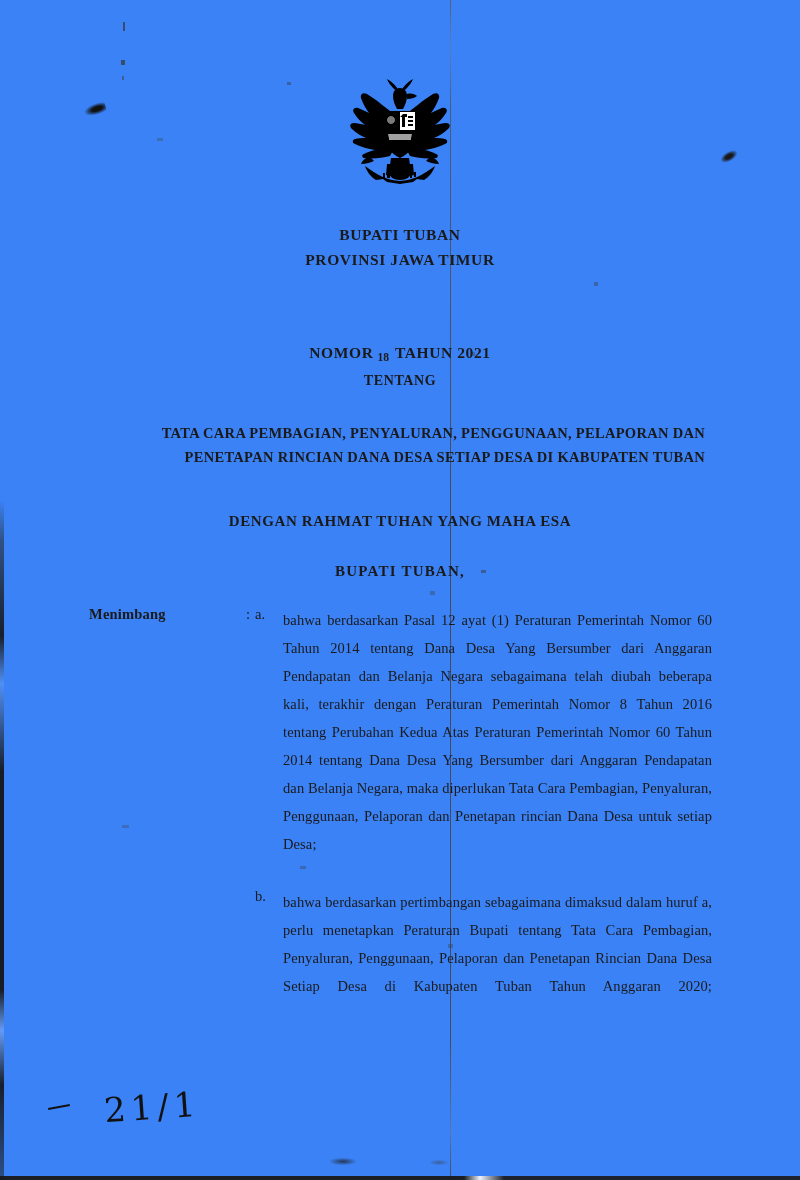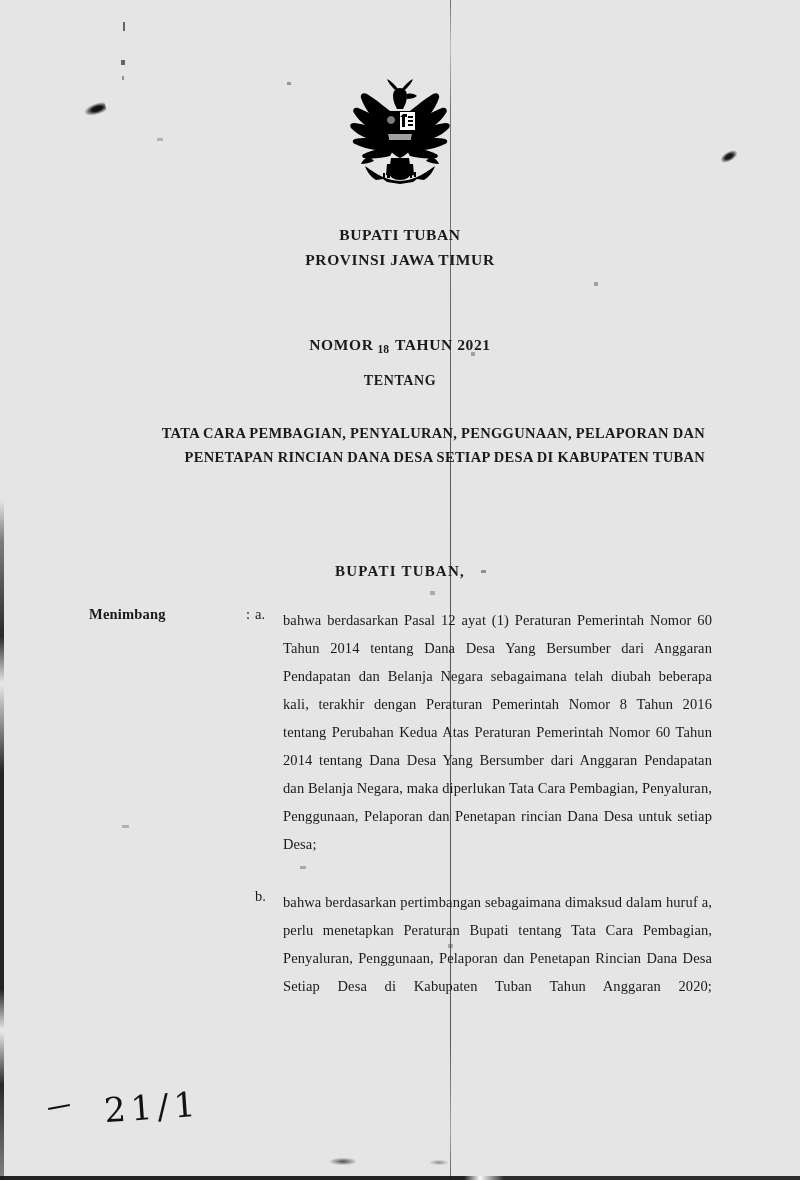--- a/index.html
+++ b/index.html
@@ -4,21 +4,21 @@
 <style>
   html, body {
     margin: 0;
     padding: 0;
     background: #ffffff;
   }
   .page {
     position: relative;
     width: 800px;
     height: 1180px;
-    background: #e5e5e5;
+    background: #3b82f6;
     overflow: hidden;
     font-family: "Liberation Serif", "DejaVu Serif", serif;
     color: #1a1a1a;
   }
 
   
   .crease {
     position: absolute;
     top: 0;
     left: 450px;
@@ -106,21 +106,21 @@
   .ctr {
     position: absolute;
     left: 0;
     width: 800px;
     text-align: center;
     letter-spacing: 0.6px;
   }
   .h-bupati  { top: 226px; font-size: 15.5px; font-weight: bold; }
   .h-prov    { top: 251px; font-size: 15.5px; font-weight: bold; }
   .h-perbup  { top: 299px; font-size: 15.5px; font-weight: bold; }
-  .h-nomor   { top: 336px; font-size: 15.5px; font-weight: bold; }
+  .h-nomor   { top: 344px; font-size: 15.5px; font-weight: bold; }
   .h-tentang { top: 373px; font-size: 14px;   font-weight: bold; }
   .h-dengan  { top: 513px; font-size: 15px;   font-weight: bold; }
   .h-bupati2 { top: 563px; font-size: 15px;   font-weight: bold; letter-spacing: 1.2px; text-align: center; }
 
   .nomor-val {
     font-size: 11.5px;
     font-weight: bold;
     vertical-align: -3px;
     padding: 0 6px 0 4px;
     letter-spacing: 0;
@@ -314,20 +314,21 @@
     <span>NOMOR</span><span class="nomor-val">18</span><span>TAHUN 2021</span>
   </div>
 
   <div class="ctr h-tentang">TENTANG</div>
 
   <div class="title-block">
     <div class="t1">TATA CARA PEMBAGIAN, PENYALURAN, PENGGUNAAN, PELAPORAN DAN</div>
     <div class="t2">PENETAPAN RINCIAN DANA DESA SETIAP DESA DI KABUPATEN TUBAN</div>
   </div>
 
+  <div class="ctr h-dengan">DENGAN RAHMAT TUHAN YANG MAHA ESA</div>
   <div class="ctr h-bupati2">BUPATI  TUBAN,</div>
 
   <div class="considerans">
     <div class="cons-label">Menimbang</div>
     <div class="cons-colon">:</div>
     <div class="cons-items">
 
       <div class="cons-item">
         <span class="cons-marker">a.</span>
         <div class="cons-body">bahwa berdasarkan Pasal 12 ayat (1) Peraturan Pemerintah Nomor 60 Tahun 2014 tentang Dana Desa Yang Bersumber dari Anggaran Pendapatan dan Belanja Negara sebagaimana telah diubah beberapa kali, terakhir dengan Peraturan Pemerintah Nomor 8 Tahun 2016 tentang Perubahan Kedua Atas Peraturan Pemerintah Nomor 60 Tahun 2014 tentang Dana Desa Yang Bersumber dari Anggaran Pendapatan dan Belanja Negara, maka diperlukan Tata Cara Pembagian, Penyaluran, Penggunaan, Pelaporan dan Penetapan rincian Dana Desa untuk setiap Desa;</div>

